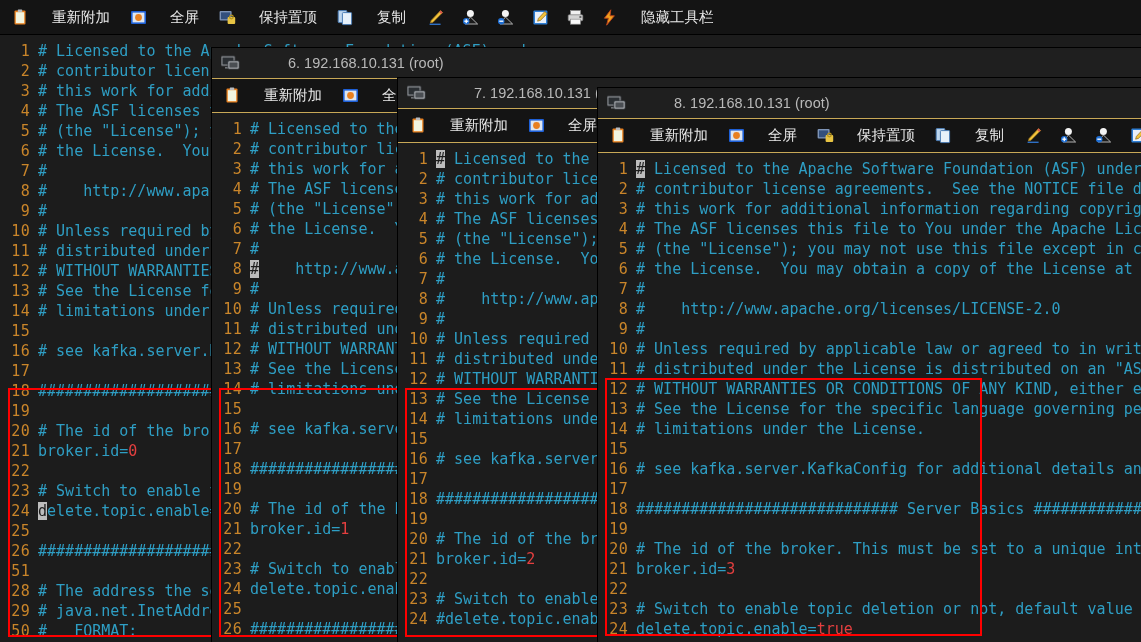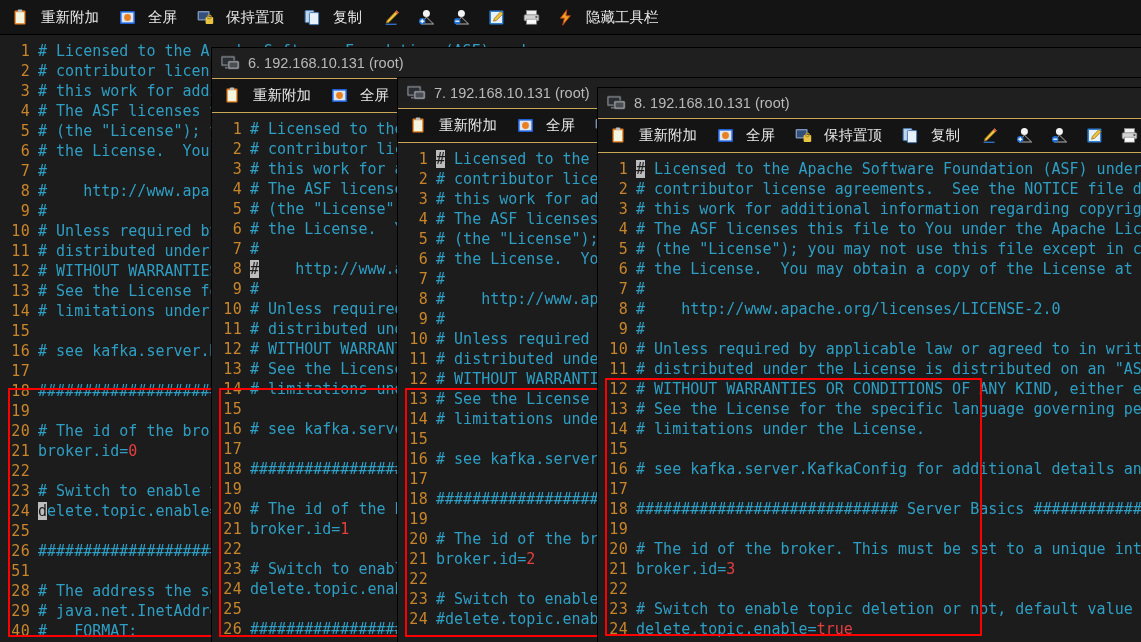--- a/index.html
+++ b/index.html
@@ -7,28 +7,28 @@
     width:1141px;height:642px;overflow:hidden;position:relative;
     font-family:"Liberation Sans", sans-serif;
   }
   
   .win{position:absolute;background:#1c1c1c;box-shadow:0 0 0 1px #000;}
   .titlebar{
     height:30px;background:#1f1f1f;display:flex;align-items:center;
     padding-left:9px;gap:8px;color:#b9b9b9;font-size:14.5px;
     border-bottom:1px solid #c8a857;
   }
-  .titlebar .ttl{white-space:nowrap;overflow:hidden;}
+  .titlebar .ttl{white-space:nowrap;overflow:hidden;margin-left:40px;}
   .toolbar{
     height:33px;background:#141414;display:flex;align-items:center;
     gap:0px;border-bottom:1px solid #c8a857;overflow:hidden;
     padding-left:4px;
   }
   .tbitem{
-    display:flex;align-items:center;gap:12px;color:#e8e8e8;
+    display:flex;align-items:center;gap:23px;color:#e8e8e8;
     font-size:14.5px;padding:0 12px 0 8px;white-space:nowrap;flex:none;justify-content:space-between;
   }
   .tbicon{flex:none;display:block;}
   .term{
     position:relative;overflow:hidden;background:#1c1c1c;
     font-family:"DejaVu Sans Mono","Liberation Mono",monospace;
     font-size:15px;line-height:20px;
   }
   .row{display:flex;height:20px;white-space:pre;}
   .ln{
@@ -170,21 +170,21 @@
       <div class="row"><span class="ln">20</span><span class="code"><span class="hash">#</span><span class="hash"> </span><span class="hash">T</span><span class="hash">h</span><span class="hash">e</span><span class="hash"> </span><span class="hash">i</span><span class="hash">d</span><span class="hash"> </span><span class="hash">o</span><span class="hash">f</span><span class="hash"> </span><span class="hash">t</span><span class="hash">h</span><span class="hash">e</span><span class="hash"> </span><span class="hash">b</span><span class="hash">r</span><span class="hash">o</span><span class="hash">k</span><span class="hash">e</span><span class="hash">r</span><span class="hash">.</span><span class="hash"> </span><span class="hash">T</span><span class="hash">h</span><span class="hash">i</span><span class="hash">s</span><span class="hash"> </span><span class="hash">m</span><span class="hash">u</span><span class="hash">s</span><span class="hash">t</span><span class="hash"> </span><span class="hash">b</span><span class="hash">e</span><span class="hash"> </span><span class="hash">s</span><span class="hash">e</span><span class="hash">t</span><span class="hash"> </span><span class="hash">t</span><span class="hash">o</span><span class="hash"> </span><span class="hash">a</span><span class="hash"> </span><span class="hash">u</span><span class="hash">n</span><span class="hash">i</span><span class="hash">q</span><span class="hash">u</span><span class="hash">e</span><span class="hash"> </span><span class="hash">i</span><span class="hash">n</span><span class="hash">t</span><span class="hash">e</span><span class="hash">g</span><span class="hash">e</span><span class="hash">r</span><span class="hash"> </span><span class="hash">f</span><span class="hash">o</span><span class="hash">r</span><span class="hash"> </span><span class="hash">e</span><span class="hash">a</span><span class="hash">c</span><span class="hash">h</span><span class="hash"> </span><span class="hash">b</span><span class="hash">r</span><span class="hash">o</span><span class="hash">k</span><span class="hash">e</span><span class="hash">r</span><span class="hash">.</span></span></div>
       <div class="row"><span class="ln">21</span><span class="code"><span class="hash">b</span><span class="hash">r</span><span class="hash">o</span><span class="hash">k</span><span class="hash">e</span><span class="hash">r</span><span class="hash">.</span><span class="hash">i</span><span class="hash">d</span><span class="hash">=</span><span class="val">0</span></span></div>
       <div class="row"><span class="ln">22</span><span class="code"></span></div>
       <div class="row"><span class="ln">23</span><span class="code"><span class="hash">#</span><span class="hash"> </span><span class="hash">S</span><span class="hash">w</span><span class="hash">i</span><span class="hash">t</span><span class="hash">c</span><span class="hash">h</span><span class="hash"> </span><span class="hash">t</span><span class="hash">o</span><span class="hash"> </span><span class="hash">e</span><span class="hash">n</span><span class="hash">a</span><span class="hash">b</span><span class="hash">l</span><span class="hash">e</span><span class="hash"> </span><span class="hash">t</span><span class="hash">o</span><span class="hash">p</span><span class="hash">i</span><span class="hash">c</span><span class="hash"> </span><span class="hash">d</span><span class="hash">e</span><span class="hash">l</span><span class="hash">e</span><span class="hash">t</span><span class="hash">i</span><span class="hash">o</span><span class="hash">n</span><span class="hash"> </span><span class="hash">o</span><span class="hash">r</span><span class="hash"> </span><span class="hash">n</span><span class="hash">o</span><span class="hash">t</span><span class="hash">,</span><span class="hash"> </span><span class="hash">d</span><span class="hash">e</span><span class="hash">f</span><span class="hash">a</span><span class="hash">u</span><span class="hash">l</span><span class="hash">t</span><span class="hash"> </span><span class="hash">v</span><span class="hash">a</span><span class="hash">l</span><span class="hash">u</span><span class="hash">e</span><span class="hash"> </span><span class="hash">i</span><span class="hash">s</span><span class="hash"> </span><span class="hash">f</span><span class="hash">a</span><span class="hash">l</span><span class="hash">s</span><span class="hash">e</span></span></div>
       <div class="row"><span class="ln">24</span><span class="code"><span class="hash cursor">d</span><span class="hash">e</span><span class="hash">l</span><span class="hash">e</span><span class="hash">t</span><span class="hash">e</span><span class="hash">.</span><span class="hash">t</span><span class="hash">o</span><span class="hash">p</span><span class="hash">i</span><span class="hash">c</span><span class="hash">.</span><span class="hash">e</span><span class="hash">n</span><span class="hash">a</span><span class="hash">b</span><span class="hash">l</span><span class="hash">e</span><span class="hash">=</span><span class="val">t</span><span class="val">r</span><span class="val">u</span><span class="val">e</span></span></div>
       <div class="row"><span class="ln">25</span><span class="code"></span></div>
       <div class="row"><span class="ln">26</span><span class="code"><span class="hash">#</span><span class="hash">#</span><span class="hash">#</span><span class="hash">#</span><span class="hash">#</span><span class="hash">#</span><span class="hash">#</span><span class="hash">#</span><span class="hash">#</span><span class="hash">#</span><span class="hash">#</span><span class="hash">#</span><span class="hash">#</span><span class="hash">#</span><span class="hash">#</span><span class="hash">#</span><span class="hash">#</span><span class="hash">#</span><span class="hash">#</span><span class="hash">#</span><span class="hash">#</span><span class="hash">#</span><span class="hash">#</span><span class="hash">#</span><span class="hash">#</span><span class="hash">#</span><span class="hash">#</span><span class="hash">#</span><span class="hash">#</span><span class="hash"> </span><span class="hash">S</span><span class="hash">o</span><span class="hash">c</span><span class="hash">k</span><span class="hash">e</span><span class="hash">t</span><span class="hash"> </span><span class="hash">S</span><span class="hash">e</span><span class="hash">r</span><span class="hash">v</span><span class="hash">e</span><span class="hash">r</span><span class="hash"> </span><span class="hash">S</span><span class="hash">e</span><span class="hash">t</span><span class="hash">t</span><span class="hash">i</span><span class="hash">n</span><span class="hash">g</span><span class="hash">s</span><span class="hash"> </span><span class="hash">#</span><span class="hash">#</span><span class="hash">#</span><span class="hash">#</span><span class="hash">#</span><span class="hash">#</span><span class="hash">#</span><span class="hash">#</span><span class="hash">#</span><span class="hash">#</span><span class="hash">#</span><span class="hash">#</span><span class="hash">#</span><span class="hash">#</span><span class="hash">#</span><span class="hash">#</span><span class="hash">#</span><span class="hash">#</span><span class="hash">#</span><span class="hash">#</span><span class="hash">#</span><span class="hash">#</span><span class="hash">#</span><span class="hash">#</span><span class="hash">#</span><span class="hash">#</span><span class="hash">#</span><span class="hash">#</span><span class="hash">#</span></span></div>
       <div class="row"><span class="ln">51</span><span class="code"></span></div>
       <div class="row"><span class="ln">28</span><span class="code"><span class="hash">#</span><span class="hash"> </span><span class="hash">T</span><span class="hash">h</span><span class="hash">e</span><span class="hash"> </span><span class="hash">a</span><span class="hash">d</span><span class="hash">d</span><span class="hash">r</span><span class="hash">e</span><span class="hash">s</span><span class="hash">s</span><span class="hash"> </span><span class="hash">t</span><span class="hash">h</span><span class="hash">e</span><span class="hash"> </span><span class="hash">s</span><span class="hash">o</span><span class="hash">c</span><span class="hash">k</span><span class="hash">e</span><span class="hash">t</span><span class="hash"> </span><span class="hash">s</span><span class="hash">e</span><span class="hash">r</span><span class="hash">v</span><span class="hash">e</span><span class="hash">r</span><span class="hash"> </span><span class="hash">l</span><span class="hash">i</span><span class="hash">s</span><span class="hash">t</span><span class="hash">e</span><span class="hash">n</span><span class="hash">s</span><span class="hash"> </span><span class="hash">o</span><span class="hash">n</span><span class="hash">.</span><span class="hash"> </span><span class="hash">I</span><span class="hash">t</span><span class="hash"> </span><span class="hash">w</span><span class="hash">i</span><span class="hash">l</span><span class="hash">l</span><span class="hash"> </span><span class="hash">g</span><span class="hash">e</span><span class="hash">t</span><span class="hash"> </span><span class="hash">t</span><span class="hash">h</span><span class="hash">e</span><span class="hash"> </span><span class="hash">v</span><span class="hash">a</span><span class="hash">l</span><span class="hash">u</span><span class="hash">e</span><span class="hash"> </span><span class="hash">r</span><span class="hash">e</span><span class="hash">t</span><span class="hash">u</span><span class="hash">r</span><span class="hash">n</span><span class="hash">e</span><span class="hash">d</span><span class="hash"> </span><span class="hash">f</span><span class="hash">r</span><span class="hash">o</span><span class="hash">m</span></span></div>
       <div class="row"><span class="ln">29</span><span class="code"><span class="hash">#</span><span class="hash"> </span><span class="hash">j</span><span class="hash">a</span><span class="hash">v</span><span class="hash">a</span><span class="hash">.</span><span class="hash">n</span><span class="hash">e</span><span class="hash">t</span><span class="hash">.</span><span class="hash">I</span><span class="hash">n</span><span class="hash">e</span><span class="hash">t</span><span class="hash">A</span><span class="hash">d</span><span class="hash">d</span><span class="hash">r</span><span class="hash">e</span><span class="hash">s</span><span class="hash">s</span><span class="hash">.</span><span class="hash">g</span><span class="hash">e</span><span class="hash">t</span><span class="hash">C</span><span class="hash">a</span><span class="hash">n</span><span class="hash">o</span><span class="hash">n</span><span class="hash">i</span><span class="hash">c</span><span class="hash">a</span><span class="hash">l</span><span class="hash">H</span><span class="hash">o</span><span class="hash">s</span><span class="hash">t</span><span class="hash">N</span><span class="hash">a</span><span class="hash">m</span><span class="hash">e</span><span class="hash">(</span><span class="hash">)</span><span class="hash"> </span><span class="hash">i</span><span class="hash">f</span><span class="hash"> </span><span class="hash">n</span><span class="hash">o</span><span class="hash">t</span><span class="hash"> </span><span class="hash">c</span><span class="hash">o</span><span class="hash">n</span><span class="hash">f</span><span class="hash">i</span><span class="hash">g</span><span class="hash">u</span><span class="hash">r</span><span class="hash">e</span><span class="hash">d</span><span class="hash">.</span></span></div>
-      <div class="row"><span class="ln">40</span><span class="code"><span class="hash">#</span><span class="hash"> </span><span class="hash"> </span><span class="hash"> </span><span class="hash">F</span><span class="hash">O</span><span class="hash">R</span><span class="hash">M</span><span class="hash">A</span><span class="hash">T</span><span class="hash">:</span></span></div>
+      <div class="row"><span class="ln">50</span><span class="code"><span class="hash">#</span><span class="hash"> </span><span class="hash"> </span><span class="hash"> </span><span class="hash">F</span><span class="hash">O</span><span class="hash">R</span><span class="hash">M</span><span class="hash">A</span><span class="hash">T</span><span class="hash">:</span></span></div>
     </div>
 </div>
 
 <div class="redbox" style="left:8px;top:388px;width:978px;height:245px;"></div>
 
 <div class="win" style="left:212px;top:48px;width:1141px;height:594px;">
   <div class="titlebar">
     <span class="tbicon">
       <svg width="19" height="17" viewBox="0 0 19 17">
         <rect x="0" y="1" width="14" height="10" rx="1" fill="#8f9296" stroke="#3a3d41"></rect>

